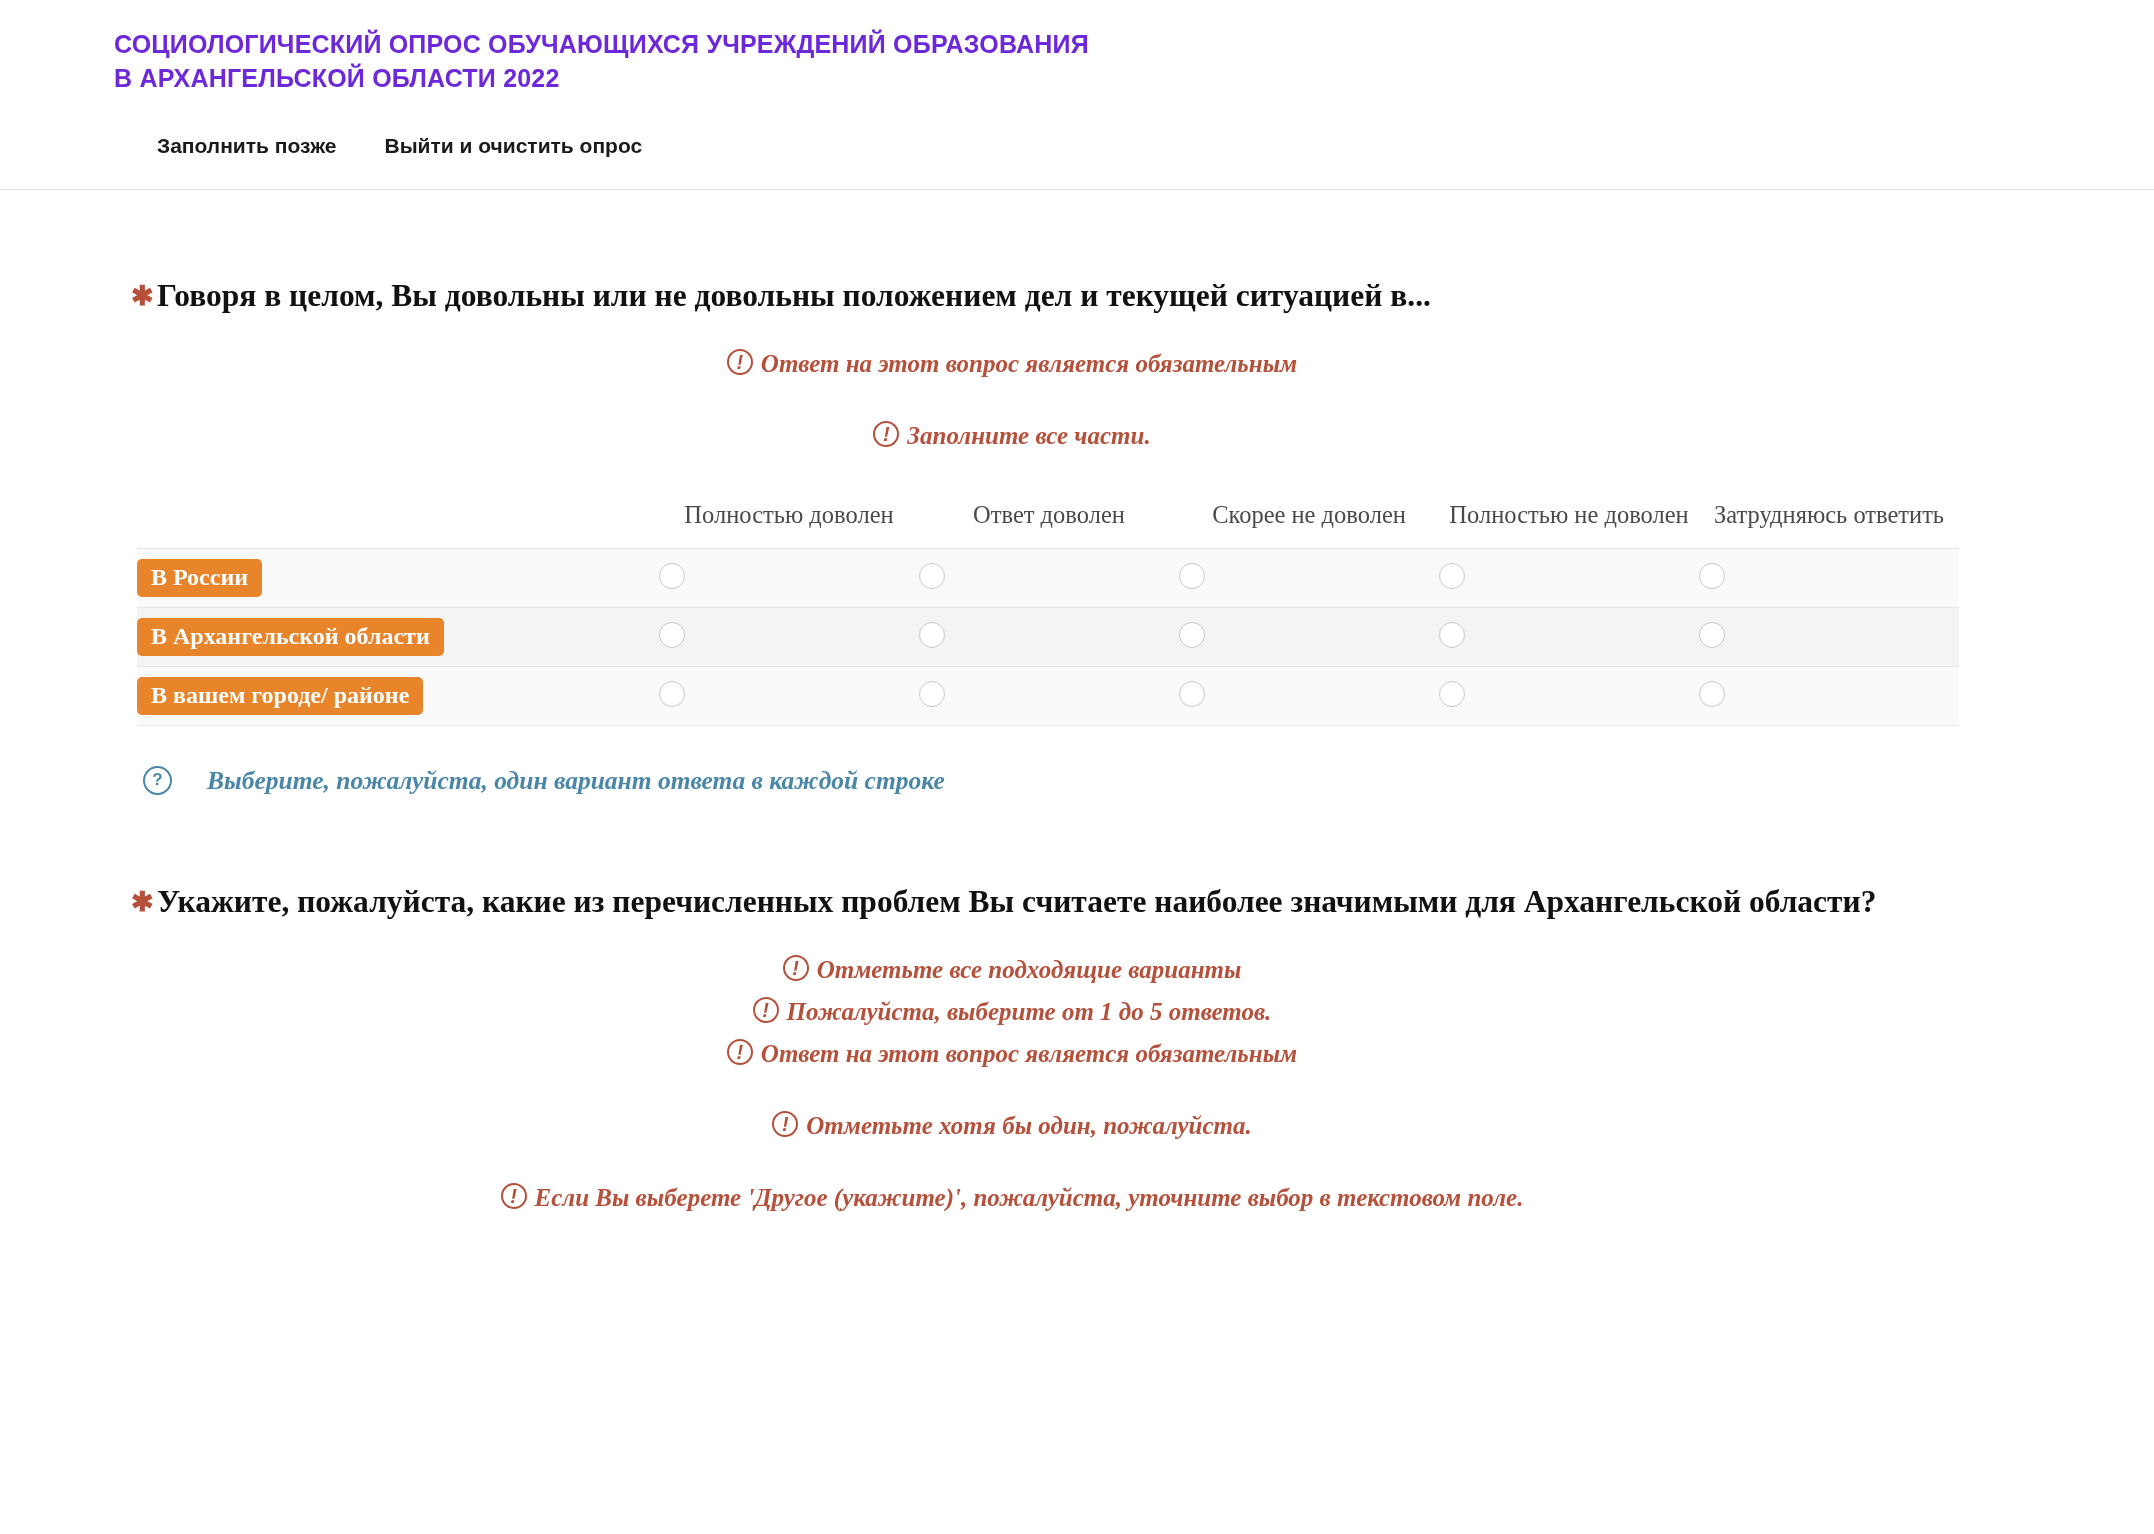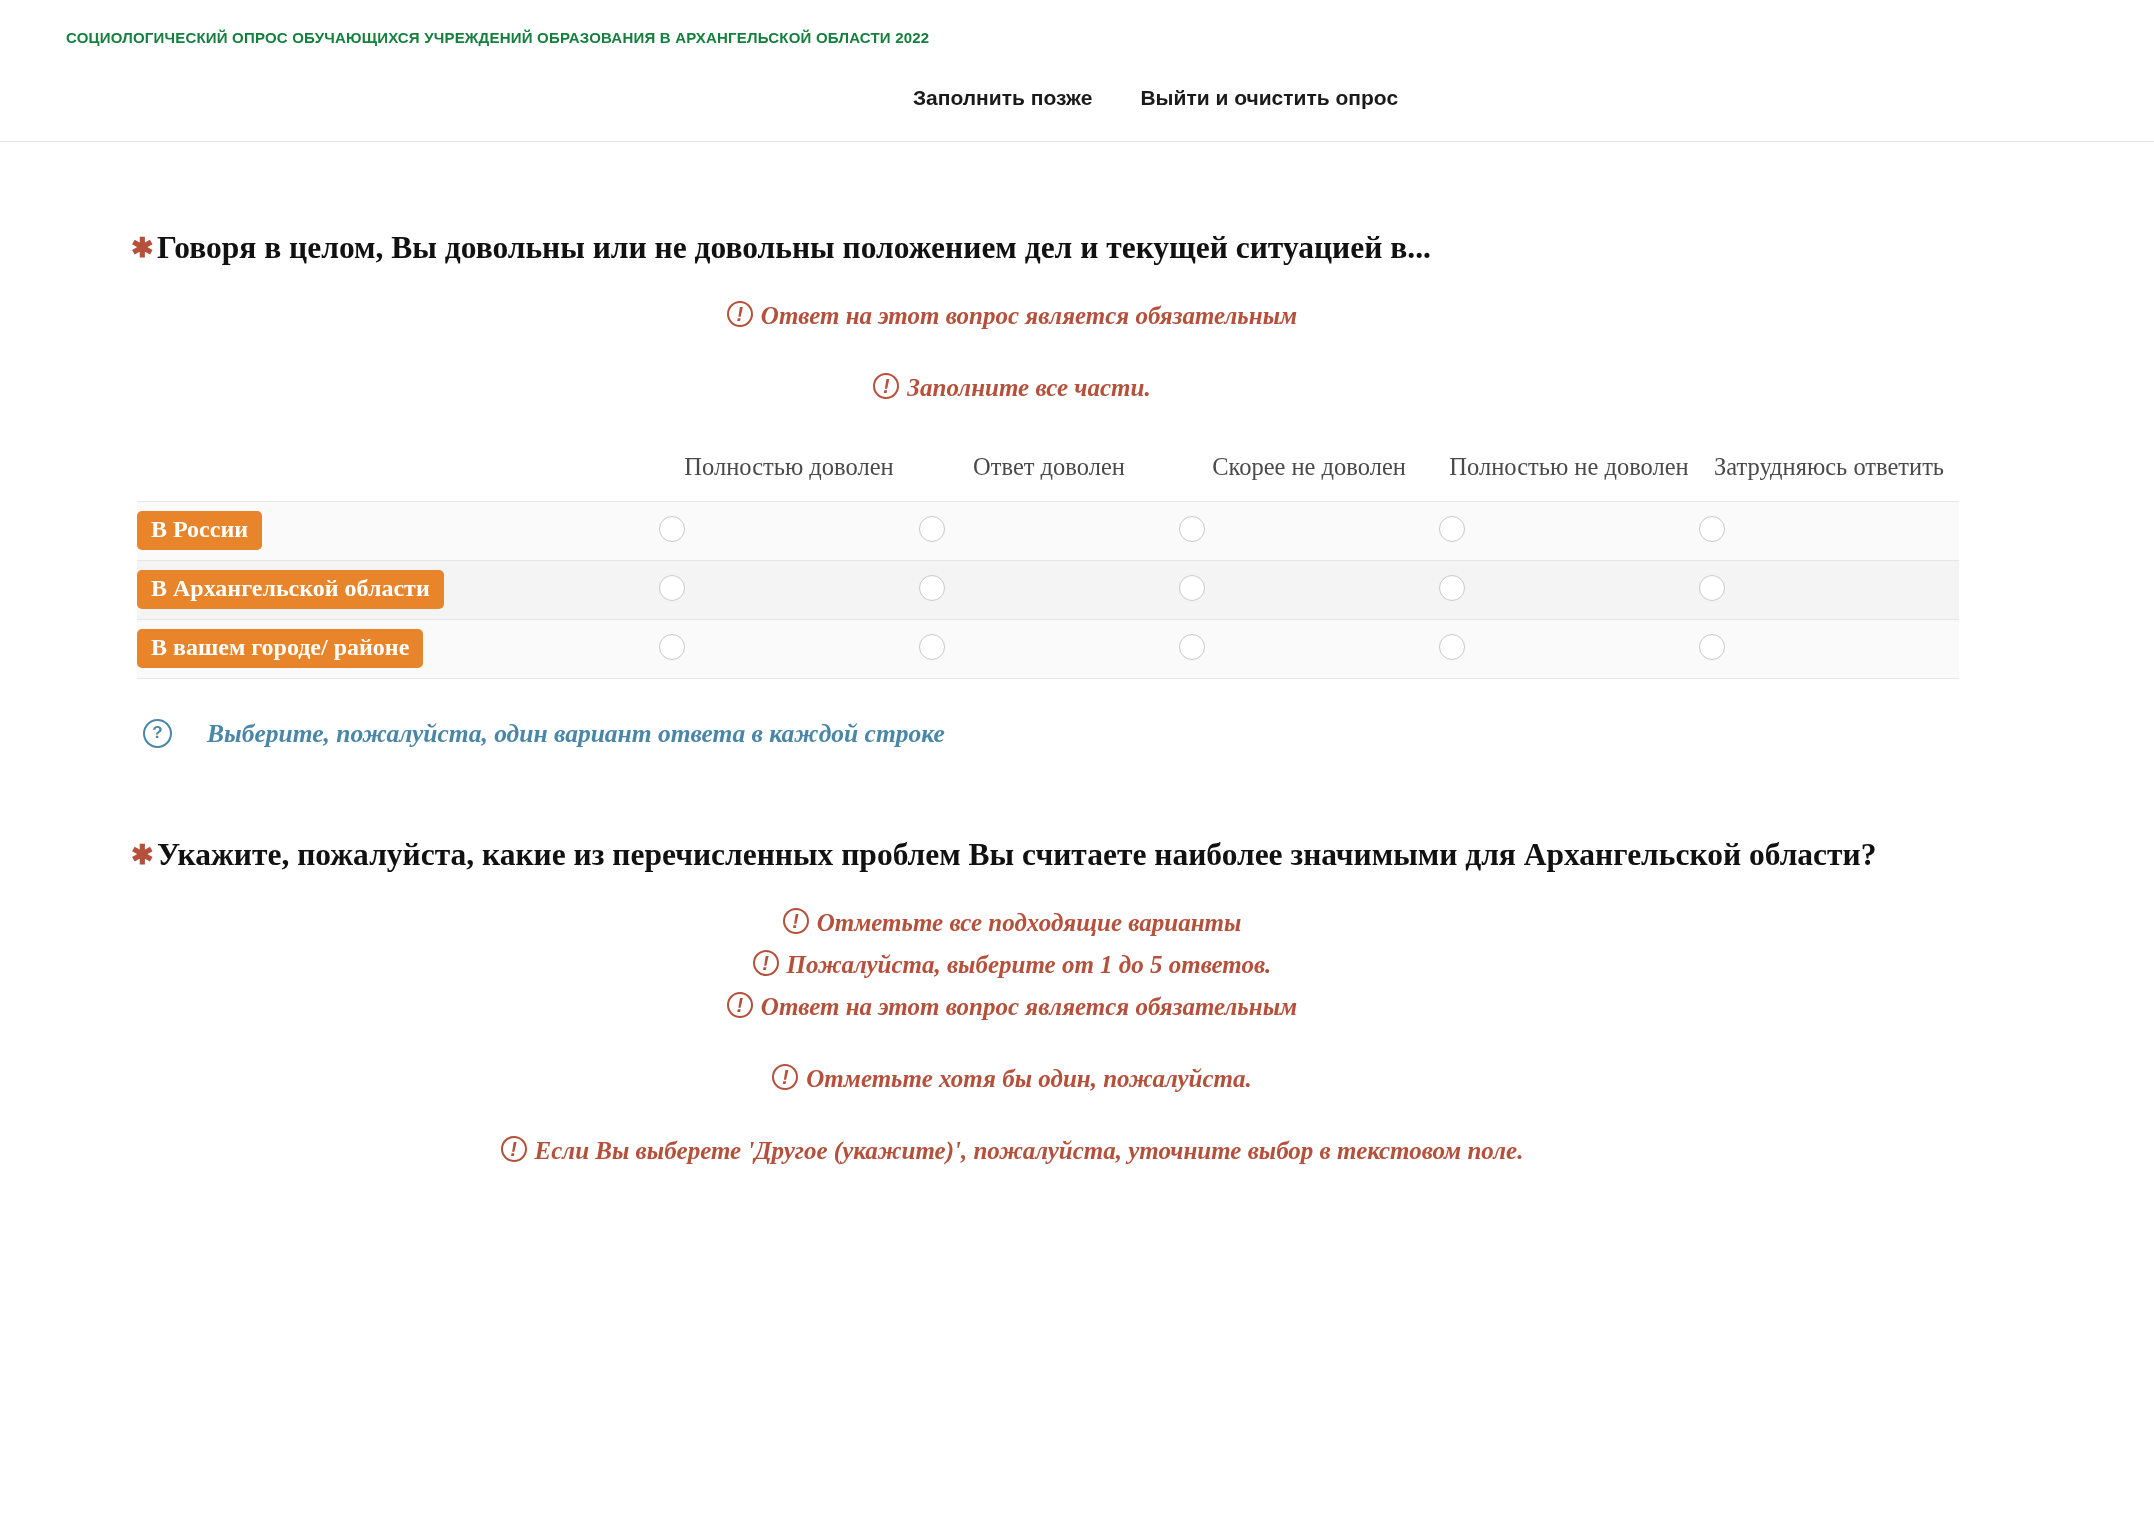--- a/index.html
+++ b/index.html
@@ -18,35 +18,34 @@
     width: 2154px;
     height: 1534px;
     background: #fff;
   }
 
   
   .header {
     padding: 28px 0 0 0;
   }
   .survey-title {
-    margin-left: 66px;
+    margin-left: 114px;
     width: 1000px;
-    font-size: 15px;
+    font-size: 25px;
     font-weight: bold;
     line-height: 1.35;
     letter-spacing: 0.2px;
-    color: #15803d;
+    color: #6d28d9;
     text-transform: uppercase;
   }
   .header-actions {
     margin: 38px 0 0 157px;
     display: flex;
     align-items: center;
     gap: 48px;
-    justify-content: center;
   }
   .header-link {
     font-size: 21px;
     font-weight: bold;
     color: #1a1a1a;
     text-decoration: none;
     cursor: pointer;
     white-space: nowrap;
   }
   .header-rule {

